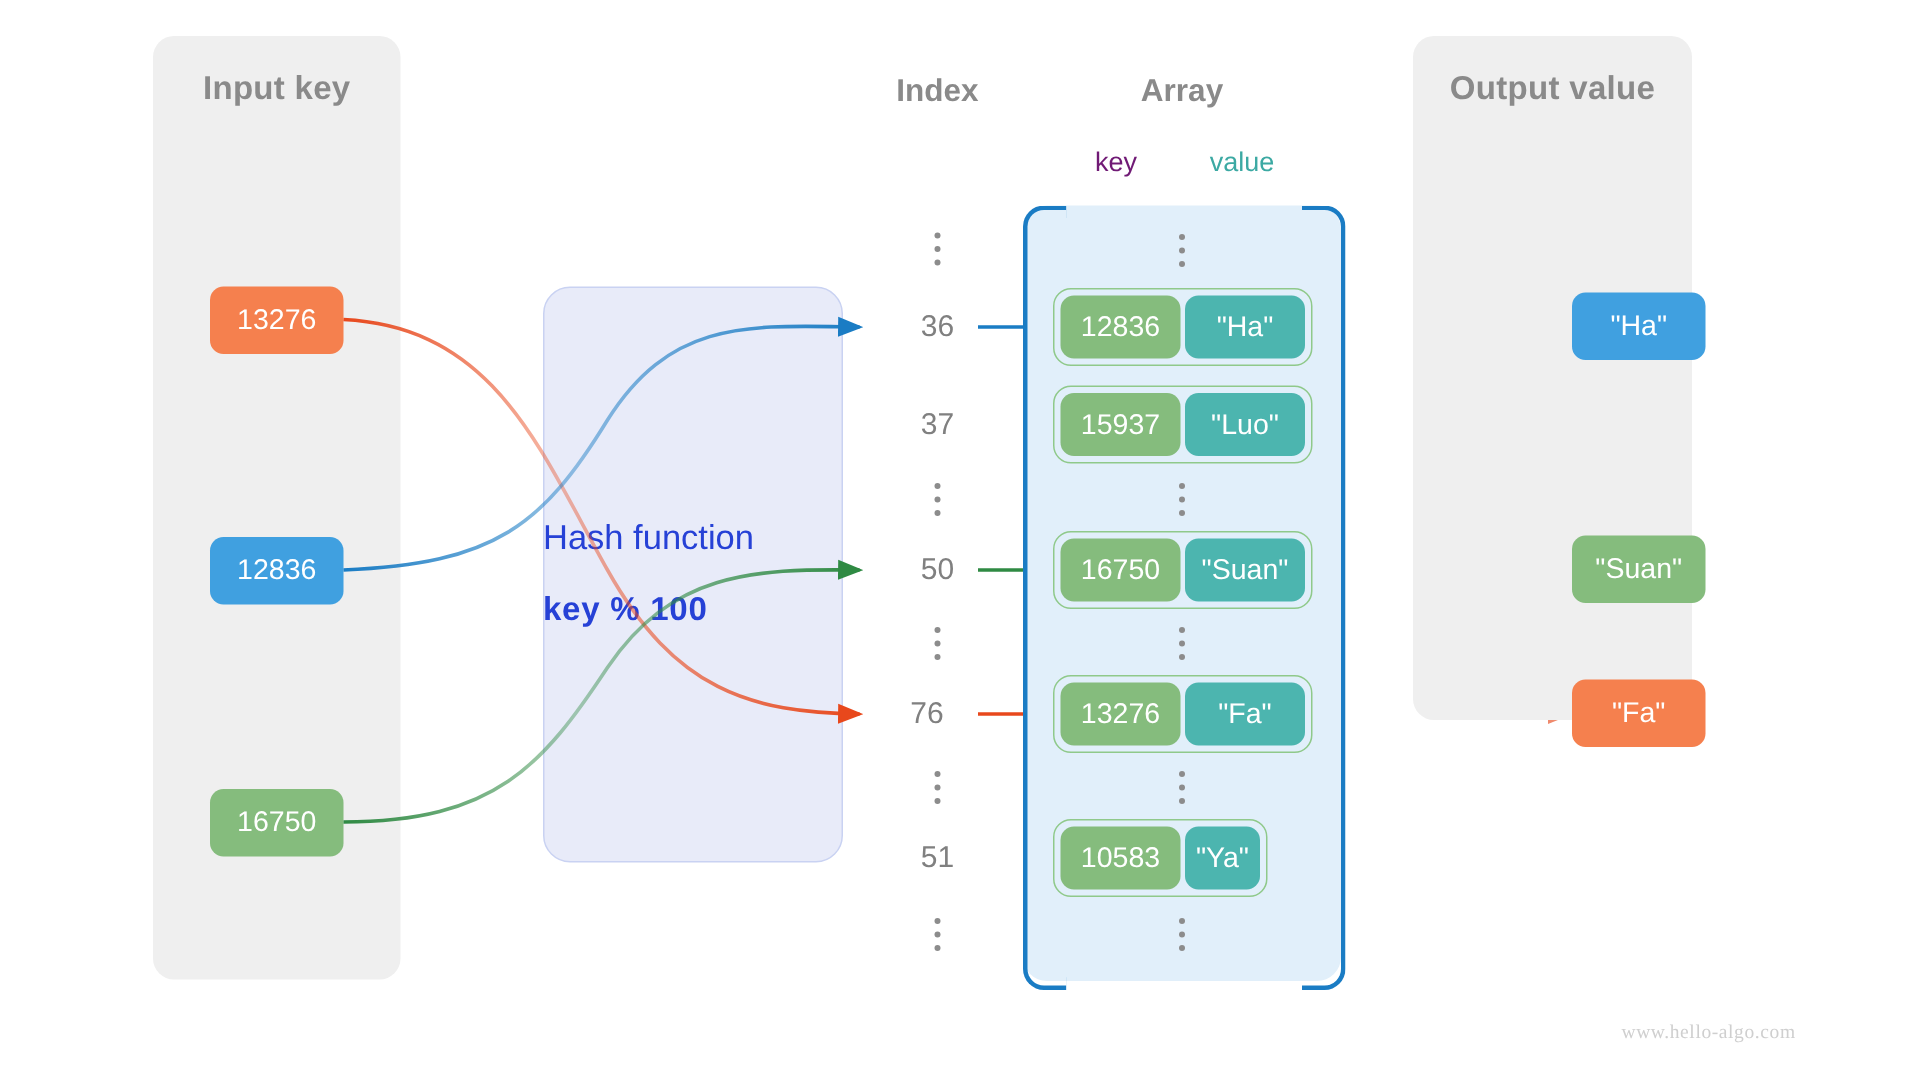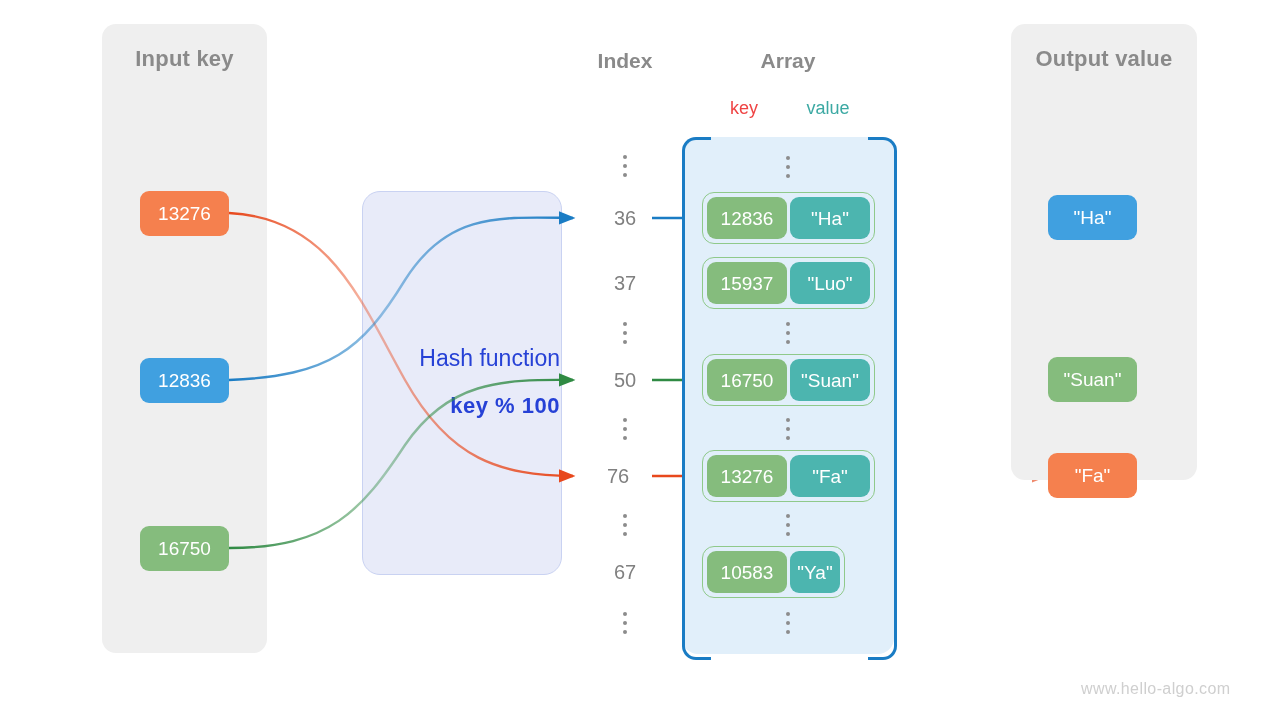--- a/index.html
+++ b/index.html
@@ -44,21 +44,21 @@
   
   .hashbox{
     position:absolute;
     background:#e8ebf9;
     border:1.5px solid #c9d2f2;
     border-radius:18px;
   }
   .hash-label{
     position:absolute;
     left:0;right:0;
-    text-align:right;
+    text-align:left;
     color:#2641d6;
     line-height:1;
     white-space:nowrap;
   }
   .hash-name{font-size:23px;}
   .hash-expr{font-size:22px;font-weight:bold;letter-spacing:.5px;}
 
   
   .col-head{
     position:absolute;
@@ -146,22 +146,22 @@
   
   .caption{
     position:absolute;
     text-align:center;
     font-size:19px;
     color:#8a8a8a;
     line-height:1;
   }
   .watermark{
     position:absolute;
-    font-family:Liberation Sans, sans-serif;
-    font-size:16px;
+    font-family:Liberation Serif, serif;
+    font-size:13px;
     color:#cfcfcf;
     letter-spacing:.4px;
     line-height:1;
     text-align:center;
   }
 
   svg.links{position:absolute;left:0;top:0;width:1280px;height:720px;pointer-events:none;}
 </style>
 </head>
 <body>
@@ -262,29 +262,29 @@
     <i></i>
       <i></i>
       <i></i>
   </div>
   <div class="idx" style="left:588px;top:466px;">76</div>
   <div class="vdots" style="left:615px;top:514px;">
     <i></i>
       <i></i>
       <i></i>
   </div>
-  <div class="idx" style="left:595px;top:562px;">67</div>
+  <div class="idx" style="left:595px;top:562px;">51</div>
   <div class="vdots" style="left:615px;top:612px;">
     <i></i>
       <i></i>
       <i></i>
   </div>
 
   <div class="col-head" style="left:738px;top:50px;width:100px;">Array</div>
-  <div class="sub-head" style="left:708px;top:99px;width:72px;color:#ef4444;">key</div>
+  <div class="sub-head" style="left:708px;top:99px;width:72px;color:#701a75;">key</div>
   <div class="sub-head" style="left:790px;top:99px;width:76px;color:#3ca9a3;">value</div>
 
   <div class="array-box" style="left:682px;top:137px;width:212px;height:517px;"></div>
   <div class="bracket left" style="left:682px;top:137px;height:517px;"></div>
   <div class="bracket right" style="left:868px;top:137px;height:517px;"></div>
 
   <div class="vdots" style="left:778px;top:156px;">
     <i></i>
       <i></i>
       <i></i>
@@ -332,21 +332,21 @@
     <div class="cell key">10583</div>
     <div class="cell val">"Ya"</div>
   </div>
 
   <div class="vdots" style="left:778px;top:612px;">
     <i></i>
       <i></i>
       <i></i>
   </div>
 
-  <div class="panel" style="left:1011px;top:24px;width:186px;height:456px;">
+  <div class="panel" style="left:942px;top:24px;width:186px;height:456px;">
     <div class="panel-title">Output value</div>
   </div>
 
   <div class="pill" style="left:1048px;top:195px;width:89px;height:45px;background:#40a0e0;">
     <span>"Ha"</span>
   </div>
   <div class="pill" style="left:1048px;top:357px;width:89px;height:45px;background:#85bc7d;">
     <span>"Suan"</span>
   </div>
   <div class="pill" style="left:1048px;top:453px;width:89px;height:45px;background:#f5804e;">

